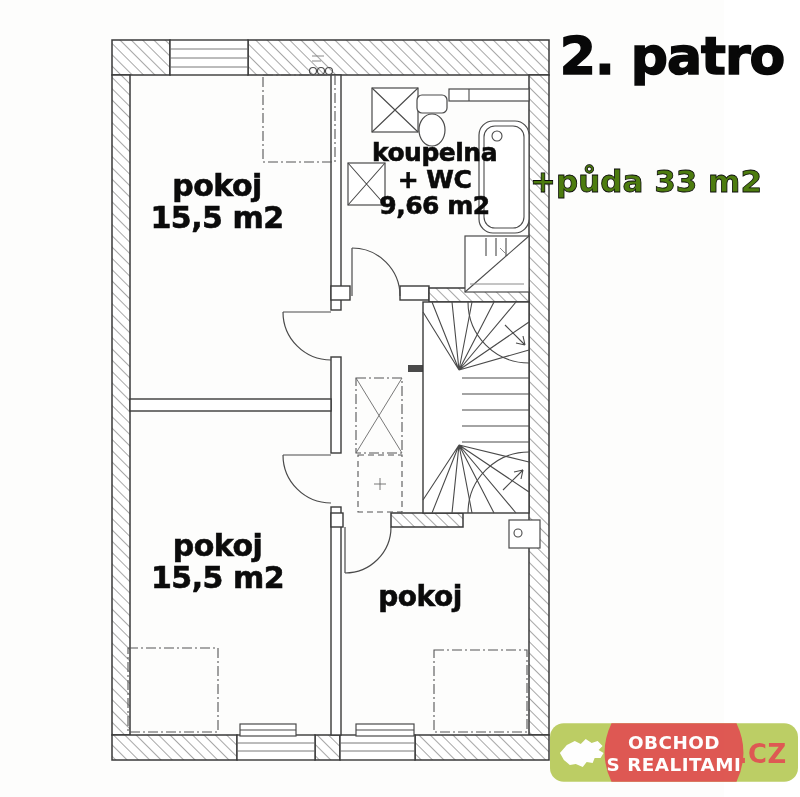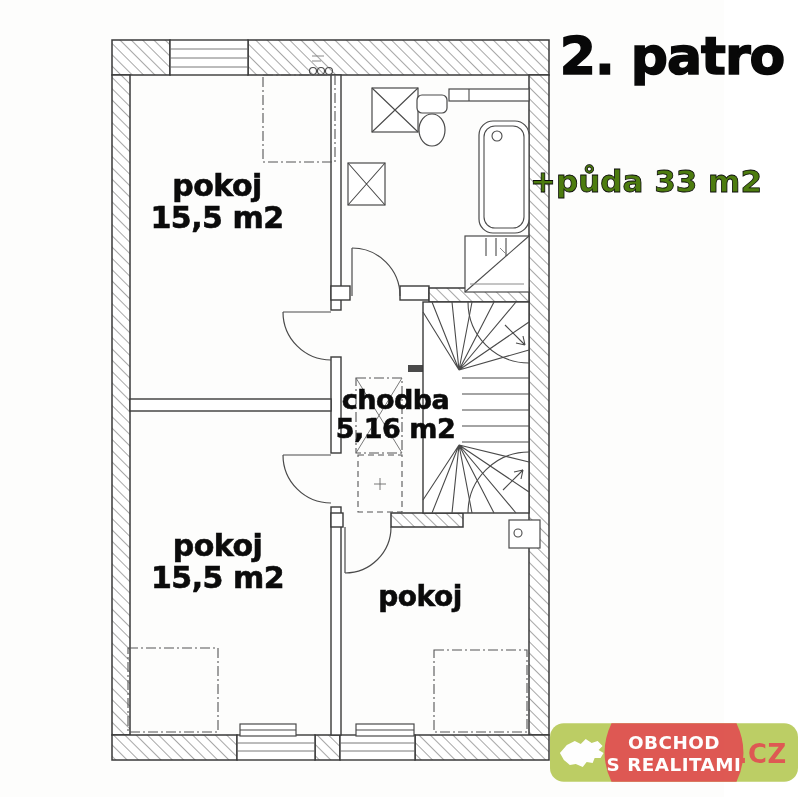--- a/index.html
+++ b/index.html
@@ -191,25 +191,26 @@
   </svg>
 
   <div class="plan-title">2. patro</div>
   <div class="attic-note">+půda 33 m2</div>
 
   <div class="room-label" style="left:122px;top:170px;width:190px;font-size:30px;">
     <span>pokoj</span>
     <span>15,5 m2</span>
   </div>
 
-
-  <div class="room-label" style="left:318px;top:386px;width:155px;font-size:27px;">
-    <span>chodba</span>
-    <span>5,16 m2</span>
-  </div>
+  <div class="room-label" style="left:347px;top:140px;width:175px;font-size:25px;">
+    <span>koupelna</span>
+    <span>+ WC</span>
+    <span>9,66 m2</span>
+  </div>
+
 
   <div class="room-label" style="left:125px;top:530px;width:185px;font-size:30px;">
     <span>pokoj</span>
     <span>15,5 m2</span>
   </div>
 
   <div class="room-label" style="left:330px;top:582px;width:180px;font-size:28px;">
     <span>pokoj</span>
   </div>
 

